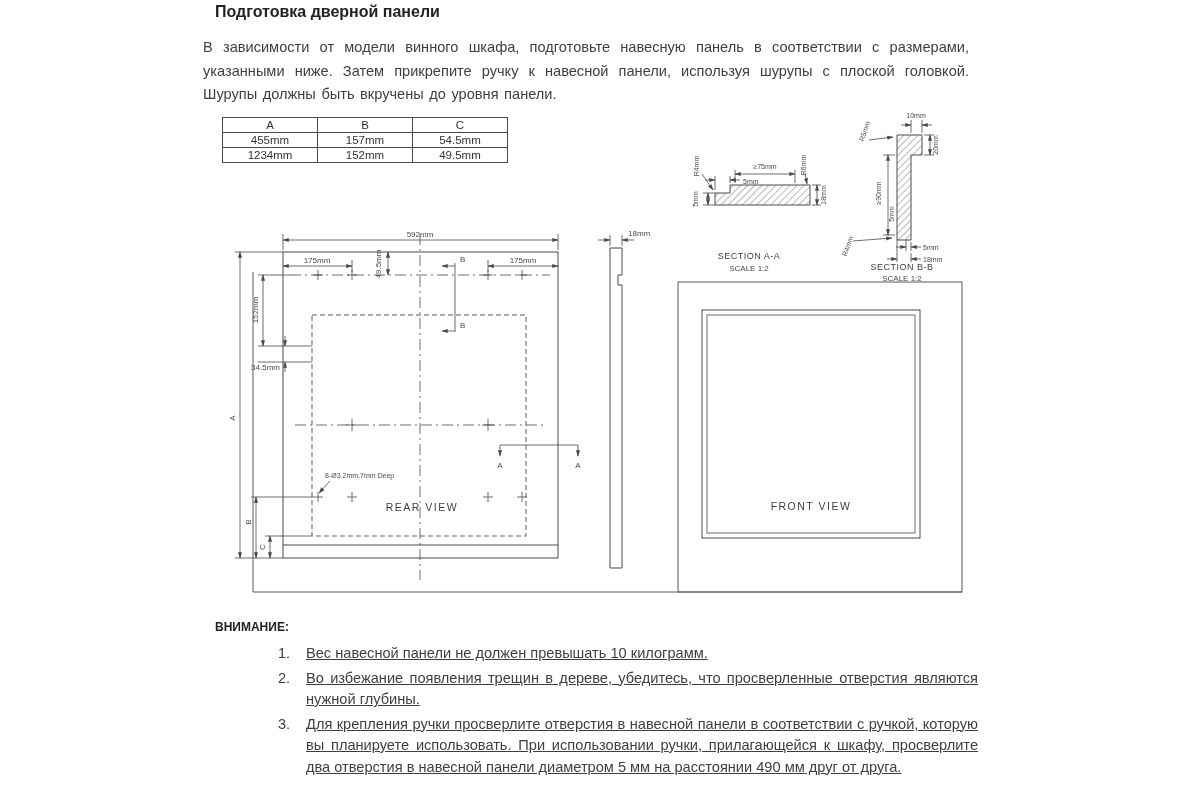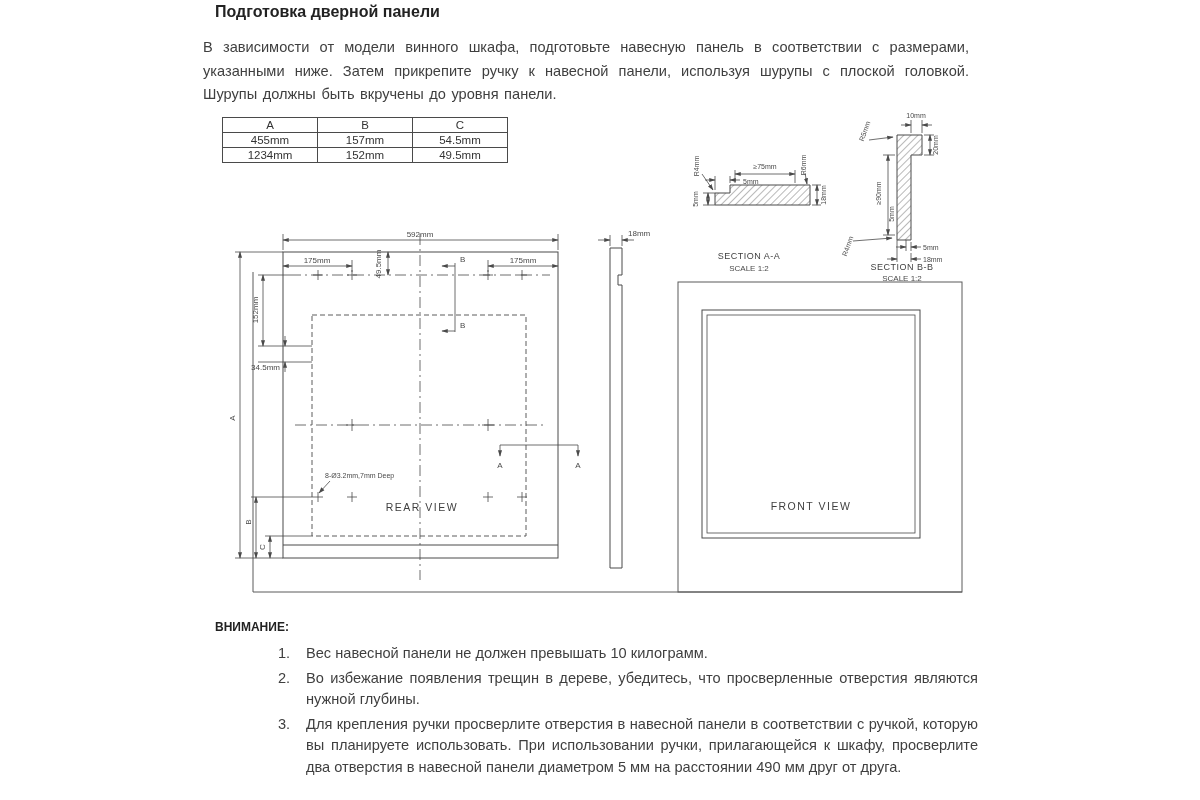--- a/index.html
+++ b/index.html
@@ -21,21 +21,21 @@
   }
   .drawing { left:200px; top:110px; }
   .drawing text { font-family:"Liberation Sans", sans-serif; fill:#4a4a4a; font-size:8px; }
   .drawing .tiny { font-size:7px; }
   .drawing .sec { font-size:9px; letter-spacing:.5px; fill:#3f3f3f; }
   .drawing .view-label { font-size:10.5px; letter-spacing:1.5px; fill:#3f3f3f; }
   .attn-label { left:215px; top:620px; font-size:12px; font-weight:bold; color:#222; }
   .attn-list { left:278px; top:643px; width:700px; font-size:14.6px; line-height:21.5px; color:#3f3f3f; }
   .attn-item { display:flex; margin-bottom:3px; }
   .attn-num { flex:0 0 28px; }
-  .attn-text { flex:1; text-align:justify; }
+  .attn-text { flex:1; text-align:justify;text-decoration:underline; }
 </style>
 </head>
 <body>
 
 <div class="abs title">Подготовка дверной панели</div>
 
 <p class="abs intro">В зависимости от модели винного шкафа,  подготовьте навесную панель в соответствии с размерами, указанными ниже. Затем прикрепите ручку к навесной панели, используя шурупы с плоской головкой.  Шурупы должны быть вкручены до уровня панели.</p>
 
 <table class="abs dims">
   <thead>

